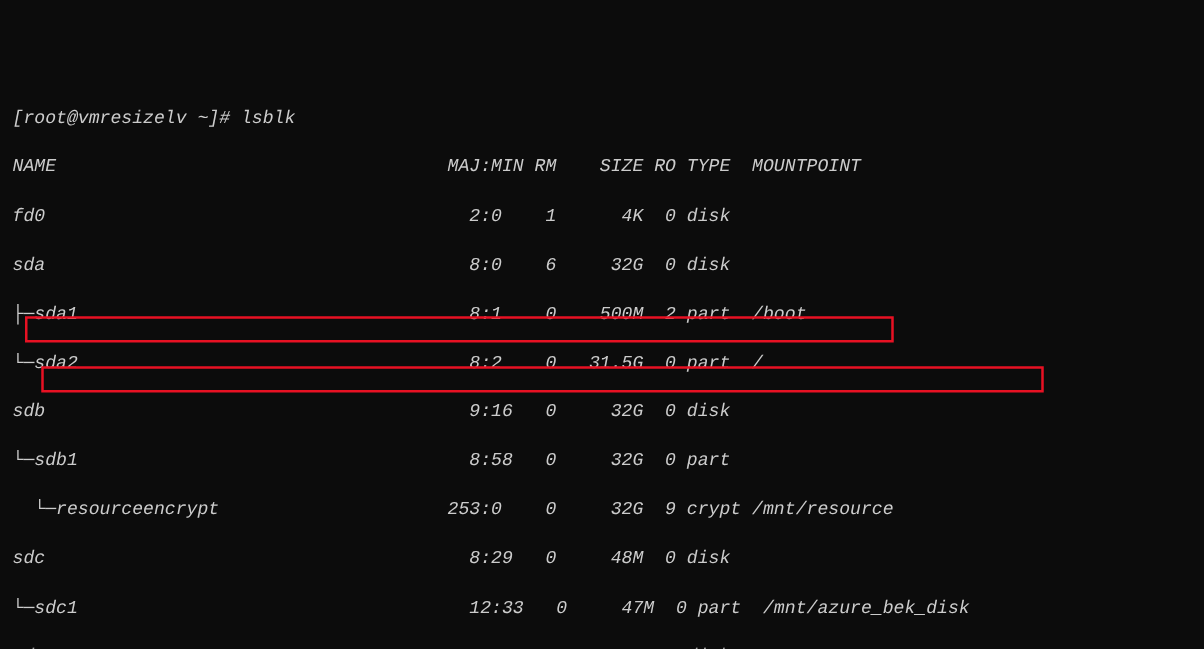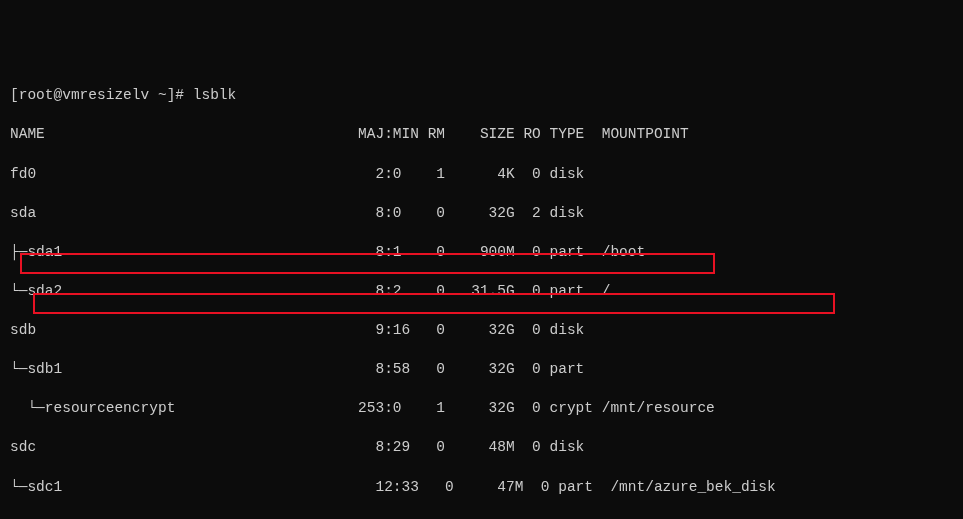--- a/index.html
+++ b/index.html
@@ -15,20 +15,21 @@
       line-height: 1.35;
       padding: 8px 10px;
       white-space: pre;
       width: 963px;
       height: 519px;
       overflow: hidden;
       position: relative;
     }
     .row {
       display: block;
+      font-style: italic;
     }
     .highlight-box {
       position: absolute;
       border: 2px solid #e81123;
       pointer-events: none;
     }
     .hl1 {
       top: 253px;
       left: 20px;
       width: 695px;
@@ -42,26 +43,26 @@
     }
   </style>
 </head>
 <body>
 
 
 
 <div class="row">[root@vmresizelv ~]# lsblk</div>
 <div class="row">NAME                                    MAJ:MIN RM    SIZE RO TYPE  MOUNTPOINT</div>
 <div class="row">fd0                                       2:0    1      4K  0 disk</div>
-<div class="row">sda                                       8:0    0     32G  2 disk</div>
-<div class="row">├─sda1                                    8:1    0    900M  0 part  /boot</div>
+<div class="row">sda                                       8:0    6     32G  0 disk</div>
+<div class="row">├─sda1                                    8:1    0    500M  2 part  /boot</div>
 <div class="row">└─sda2                                    8:2    0   31.5G  0 part  /</div>
 <div class="row">sdb                                       9:16   0     32G  0 disk</div>
 <div class="row">└─sdb1                                    8:58   0     32G  0 part</div>
-<div class="row">  └─resourceencrypt                     253:0    1     32G  0 crypt /mnt/resource</div>
+<div class="row">  └─resourceencrypt                     253:0    0     32G  9 crypt /mnt/resource</div>
 <div class="row">sdc                                       8:29   0     48M  0 disk</div>
 <div class="row">└─sdc1                                    12:33   0     47M  0 part  /mnt/azure_bek_disk</div>
 <div class="row">sde                                       8:64   0      5G  0 disk</div>
 
 
 
 
 
 
 

